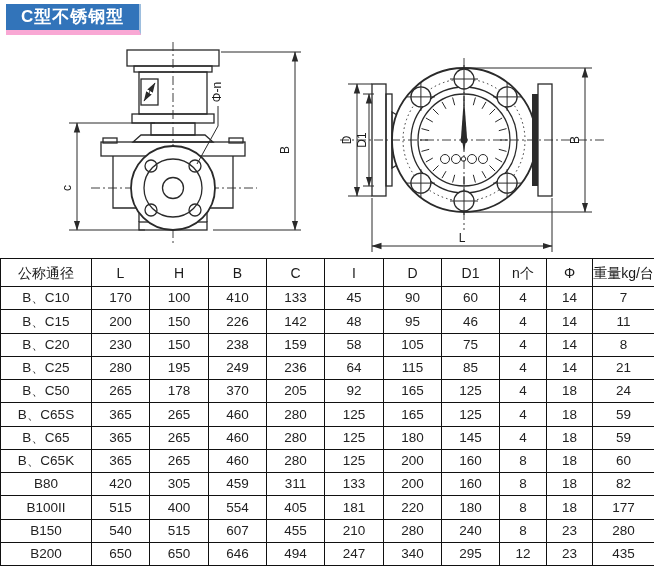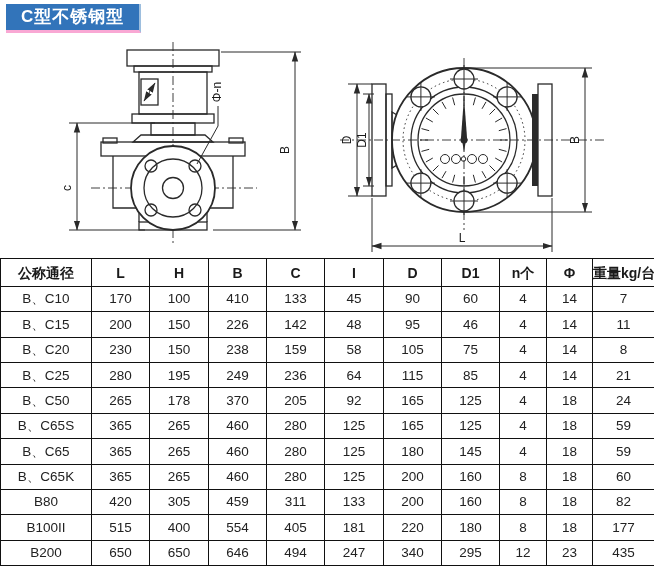--- a/index.html
+++ b/index.html
@@ -1,34 +1,34 @@
 <!DOCTYPE html>
 <html><head>
 <meta charset="utf-8">
 <style>
   html,body{margin:0;padding:0;background:#ffffff;}
   .page{position:relative;width:654px;height:566px;background:#ffffff;overflow:hidden;
         font-family:"Liberation Sans", sans-serif;color:#1a1a1a;}
   .badge{position:absolute;left:6px;top:4px;height:26px;line-height:26px;padding:0 15px;
          color:#ffffff;font-size:17px;font-weight:bold;letter-spacing:1px;
-         border-right:2px solid #9dbede;border-bottom:3px solid #f9a8d4;}
+         border-right:2px solid #9dbede;border-bottom:5px solid #f9a8d4;}
   .diag{position:absolute;}
   .diag svg{display:block;}
   .dline{stroke:#2a2a2a;stroke-width:1.3;fill:none;}
   .dthick{stroke:#2a2a2a;stroke-width:1.8;fill:none;}
   .dthin{stroke:#2a2a2a;stroke-width:1;fill:none;}
   .dcl{stroke:#2a2a2a;stroke-width:0.9;fill:none;stroke-dasharray:9 3 2 3;}
   .ddot{stroke:#2a2a2a;stroke-width:1;fill:none;stroke-dasharray:1.5 3;}
   .dim{font-family:"Liberation Sans", sans-serif;font-size:12px;fill:#1a1a1a;}
   .wfill{fill:#ffffff;}
   table.spec{position:absolute;left:0;top:258px;width:654px;height:308px;
              border-collapse:collapse;table-layout:fixed;}
   table.spec th,table.spec td{border:1.6px solid #111;text-align:center;vertical-align:middle;
              padding:0;font-size:13.5px;line-height:1;overflow:hidden;white-space:nowrap;}
-  table.spec th{height:27px;font-size:14px;font-weight:bold;}
+  table.spec th{height:27px;font-size:14px;font-weight:normal;}
   table.spec td{height:21px;font-weight:normal;color:#222;}
 </style>
 </head>
 <body>
 
 <div class="page">
 
   <div class="badge" style="background: rgb(50, 116, 186);">C型不锈钢型</div>
 
   <div class="diag" style="left:55px;top:38px;width:265px;height:218px;">
@@ -346,20 +346,33 @@
           <td>554</td>
           <td>405</td>
           <td>181</td>
           <td>220</td>
           <td>180</td>
           <td>8</td>
           <td>18</td>
           <td>177</td>
         </tr>
         <tr>
+          <td>B150</td>
+          <td>540</td>
+          <td>515</td>
+          <td>607</td>
+          <td>455</td>
+          <td>210</td>
+          <td>280</td>
+          <td>240</td>
+          <td>8</td>
+          <td>23</td>
+          <td>280</td>
+        </tr>
+        <tr>
           <td>B200</td>
           <td>650</td>
           <td>650</td>
           <td>646</td>
           <td>494</td>
           <td>247</td>
           <td>340</td>
           <td>295</td>
           <td>12</td>
           <td>23</td>

